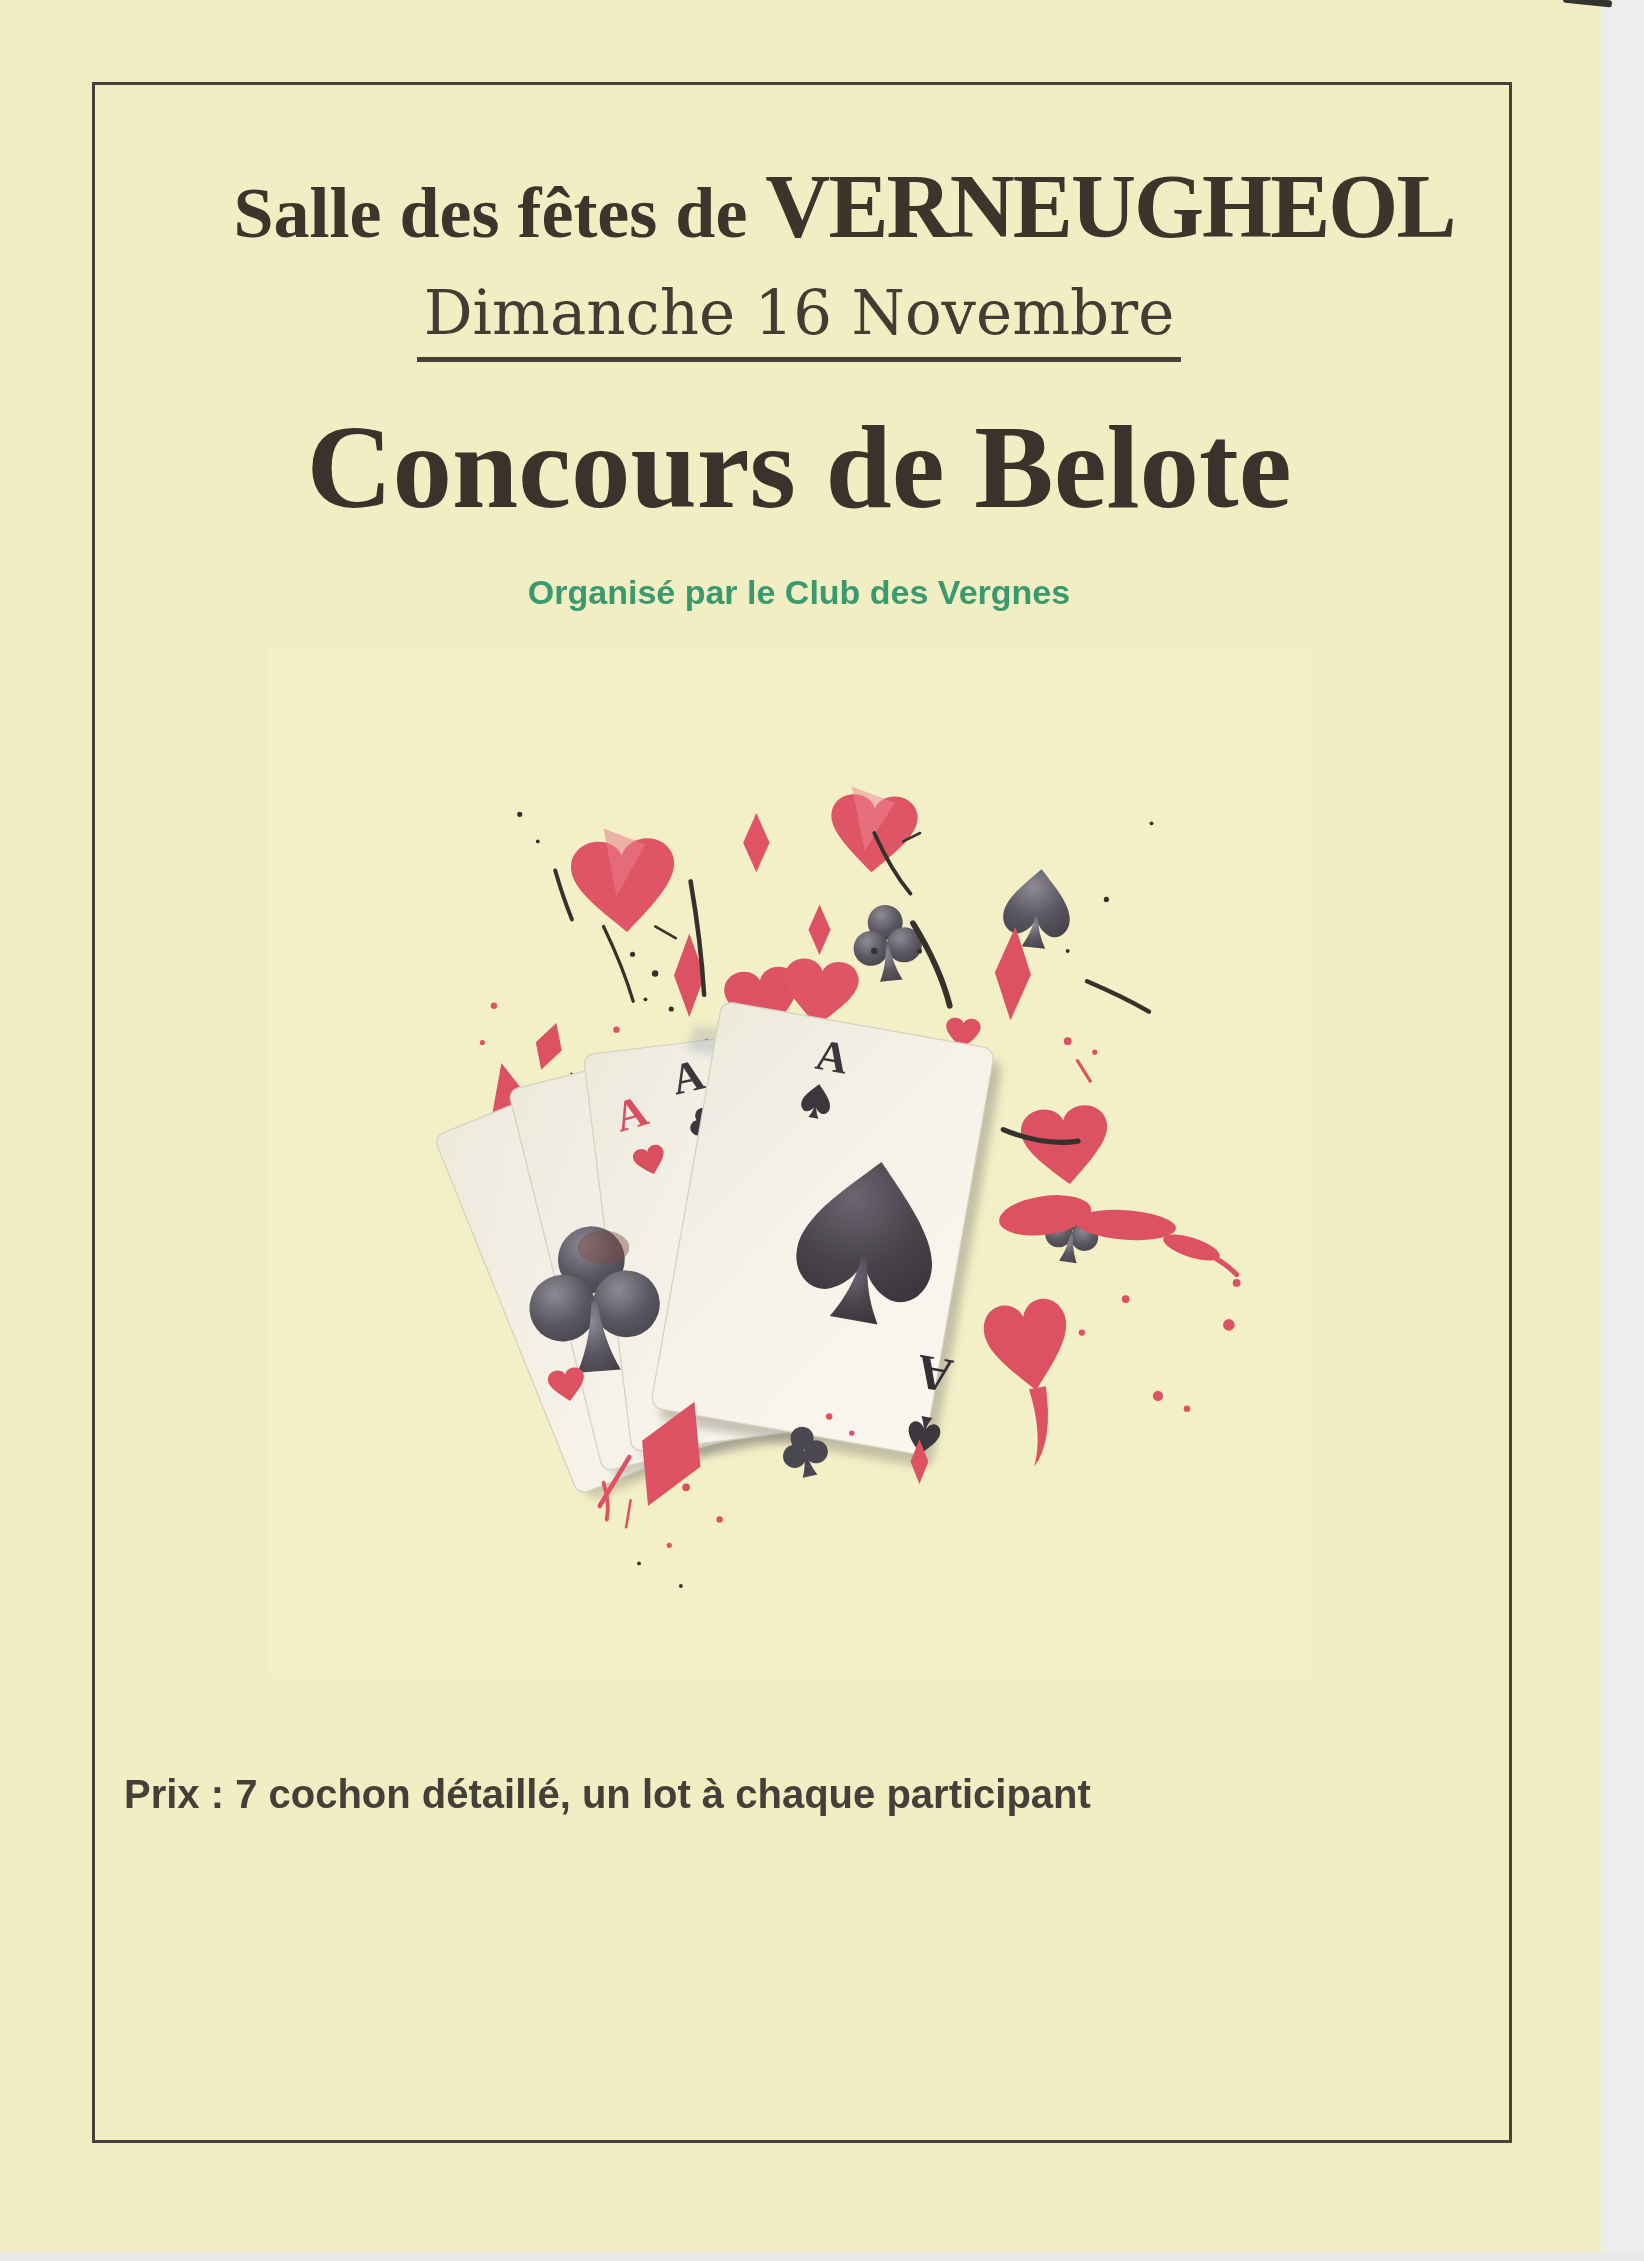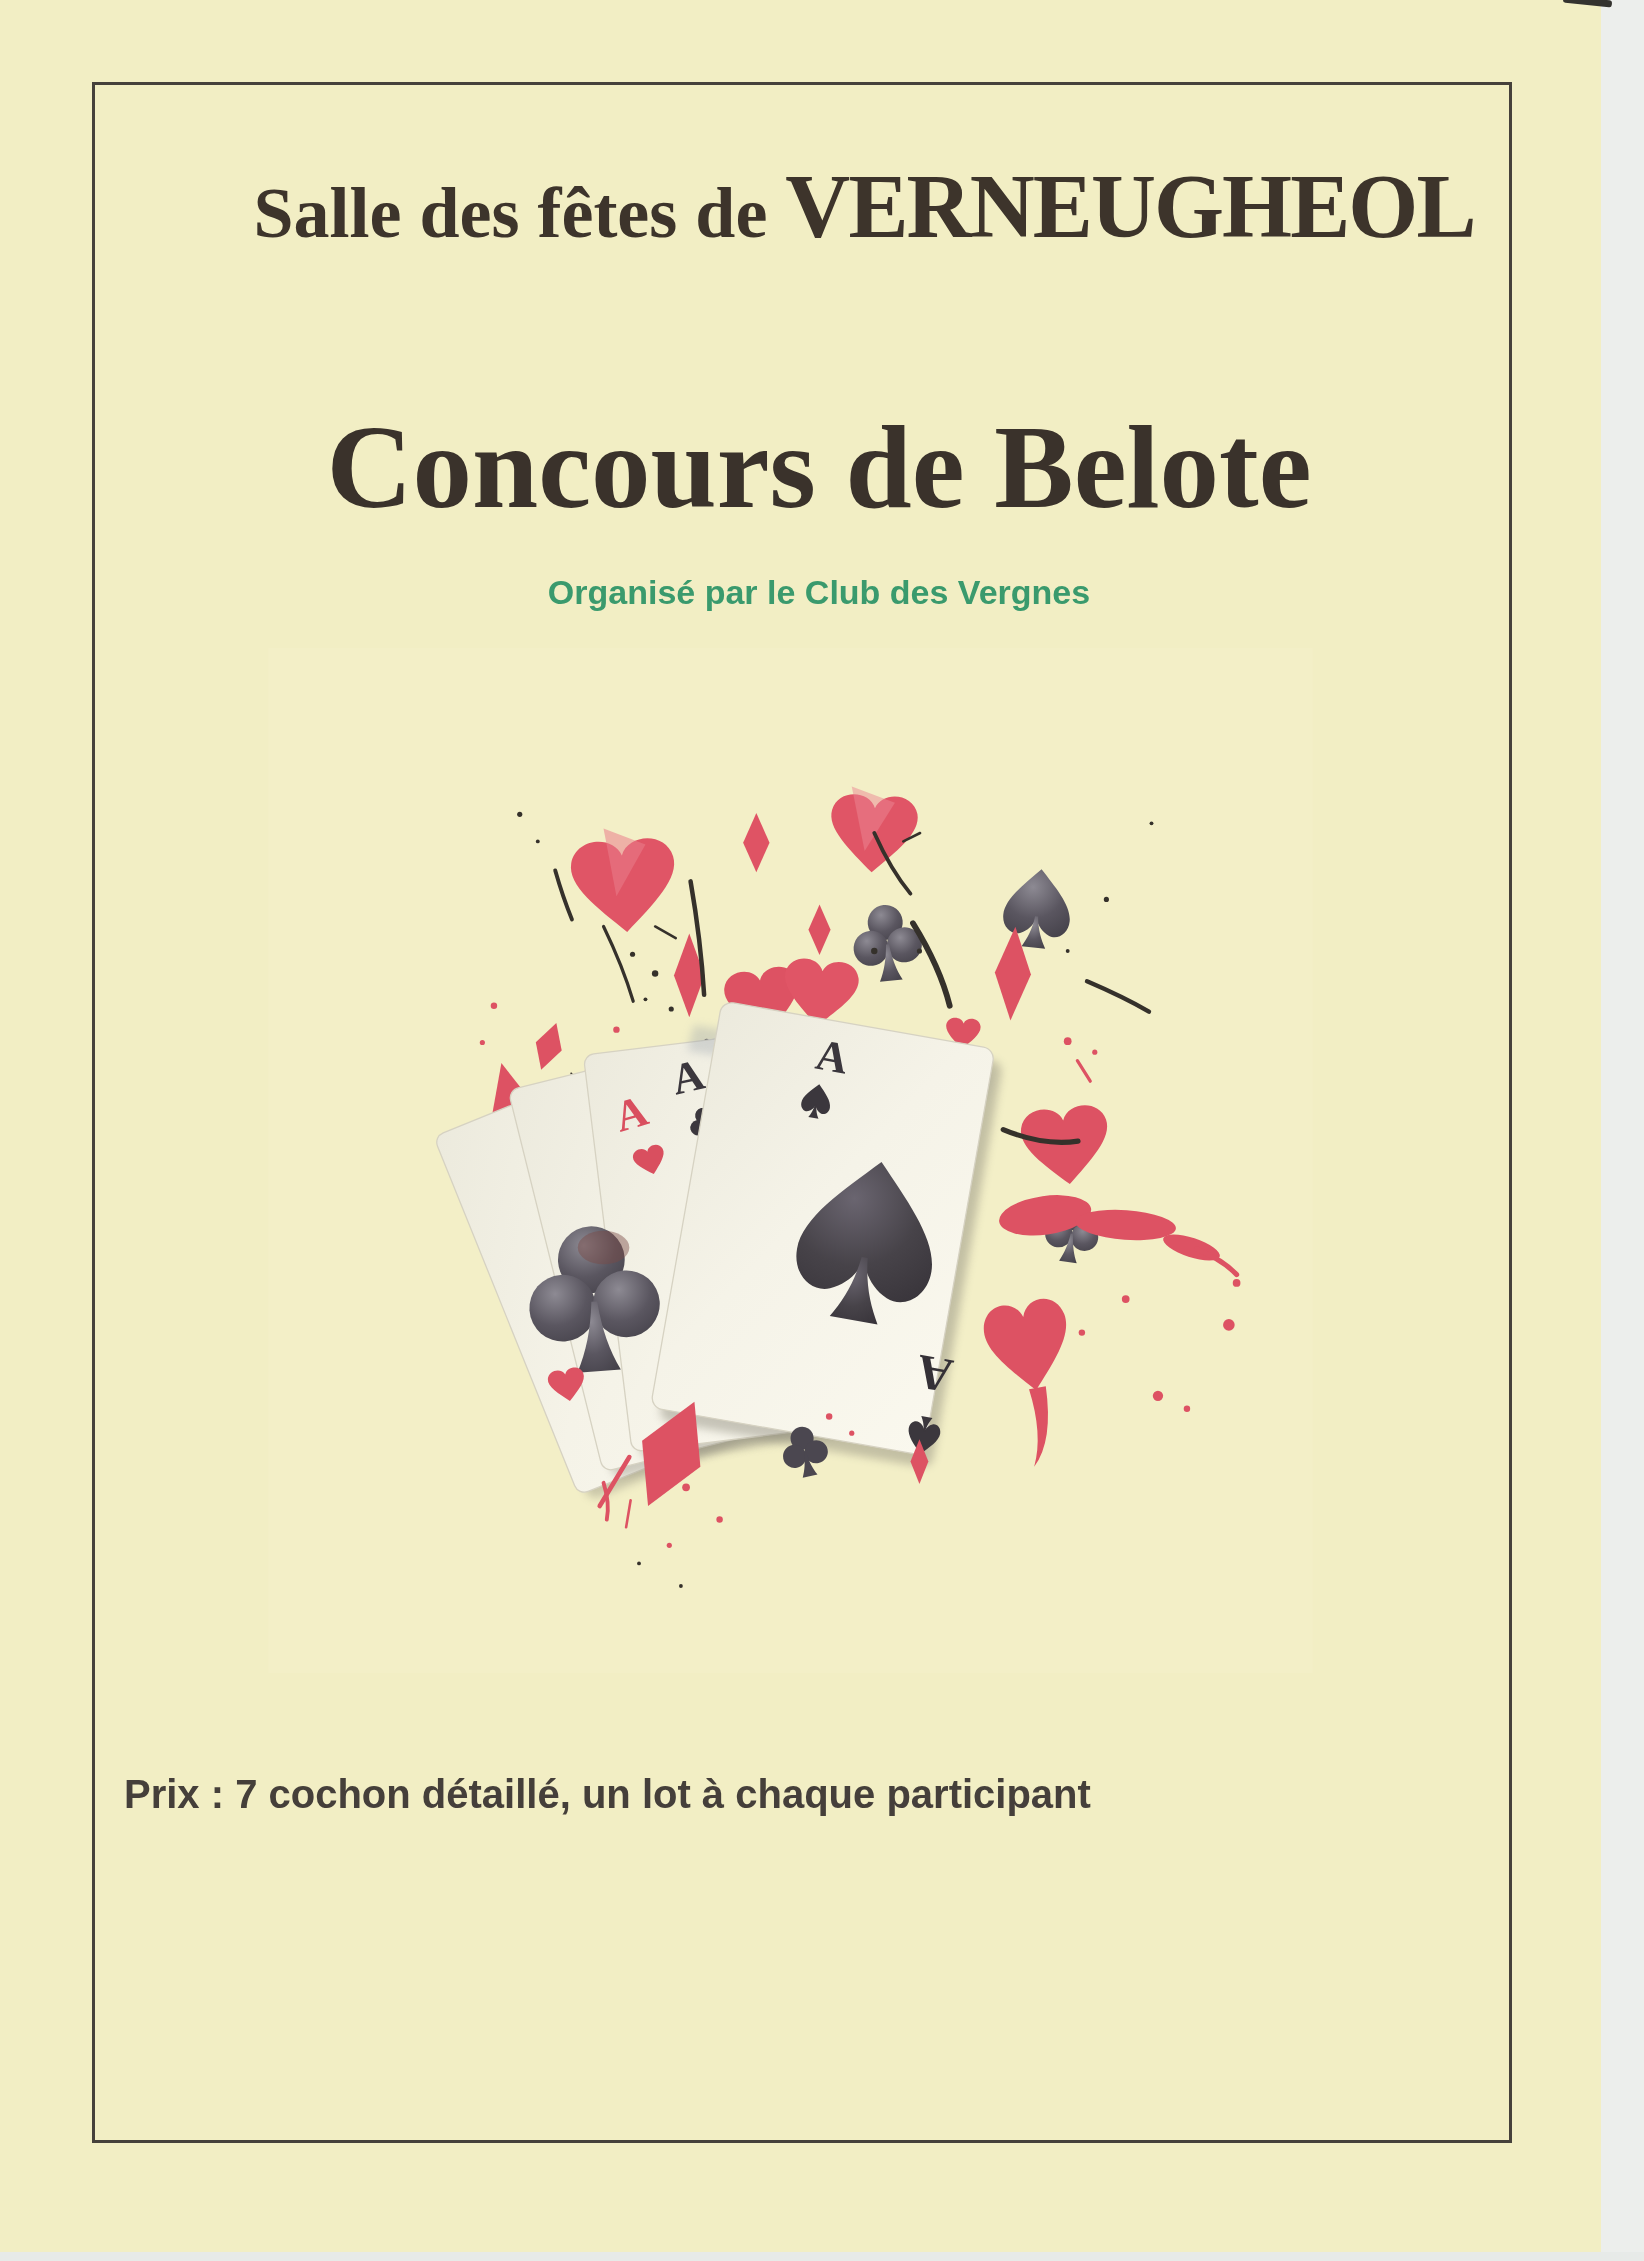--- a/index.html
+++ b/index.html
@@ -5,21 +5,21 @@
   html,body{margin:0;padding:0;}
   body{width:1645px;height:2261px;overflow:hidden;background:#e9ece9;
        font-family:"Liberation Sans", sans-serif;}
   .page{position:absolute;left:0;top:0;width:1601px;height:2252px;background:#f2eec4;}
   .strip-right{position:absolute;left:1601px;top:0;width:44px;height:2261px;background:#eceeec;}
   .strip-bottom{position:absolute;left:0;top:2252px;width:1645px;height:9px;background:#e7eae8;}
   .smudge{position:absolute;left:1563px;top:-1.9px;width:49px;height:7px;background:#34332f;
           transform:rotate(6deg);border-radius:2.6px;}
   .frame{position:absolute;left:92px;top:82px;width:1414px;height:2055px;
          border:3.9px solid #46413b;}
-  .centered{position:absolute;left:108px;width:1422px;text-align:center;}
+  .centered{position:absolute;left:88px;width:1422px;text-align:center;}
   .venue{top:155px;transform:translateX(45px);color:#3d342b;
          font-family:"Liberation Serif", serif;font-weight:bold;font-size:72px;
          white-space:nowrap;}
   .venue .caps{font-size:90px;letter-spacing:-1.9px;}
   .date{top:277px;}
   .date span{display:inline-block;font-family:"DejaVu Serif", serif;font-size:61px;
          color:#443b33;border-bottom:5.2px solid #4a4038;padding:0 6.4px 9px 6.4px;}
   .maintitle{top:399px;color:#3a322b;font-family:"Liberation Serif", serif;
          font-weight:bold;font-size:119px;white-space:nowrap;}
   .organizer{top:573px;color:#3a9a6d;font-weight:bold;font-size:34px;}
@@ -31,20 +31,21 @@
   svg text{font-family:"Liberation Serif", serif;font-weight:bold;}
 </style>
 </head>
 <body>
 
 <div class="page">
   <div class="frame"></div>
 
   <div class="centered venue"><span>Salle des fêtes de </span><span class="caps">VERNEUGHEOL</span></div>
 
+  <div class="centered date"><span>Dimanche 16 Novembre</span></div>
 
   <div class="centered maintitle">Concours de Belote</div>
 
   <div class="centered organizer">Organisé par le Club des Vergnes</div>
 
   <div class="artwork">
     <svg width="1045" height="1025" viewBox="0 0 1620 1590">
       <defs>
         <path id="sh-heart" d="M0,-14 C-7,-34 -42,-34 -48,-10 C-53,11 -26,34 0,58 C26,34 53,11 48,-10 C42,-34 7,-34 0,-14 Z"></path>
         <path id="sh-diamond" d="M0,-56 L33,0 L0,56 L-33,0 Z"></path>

